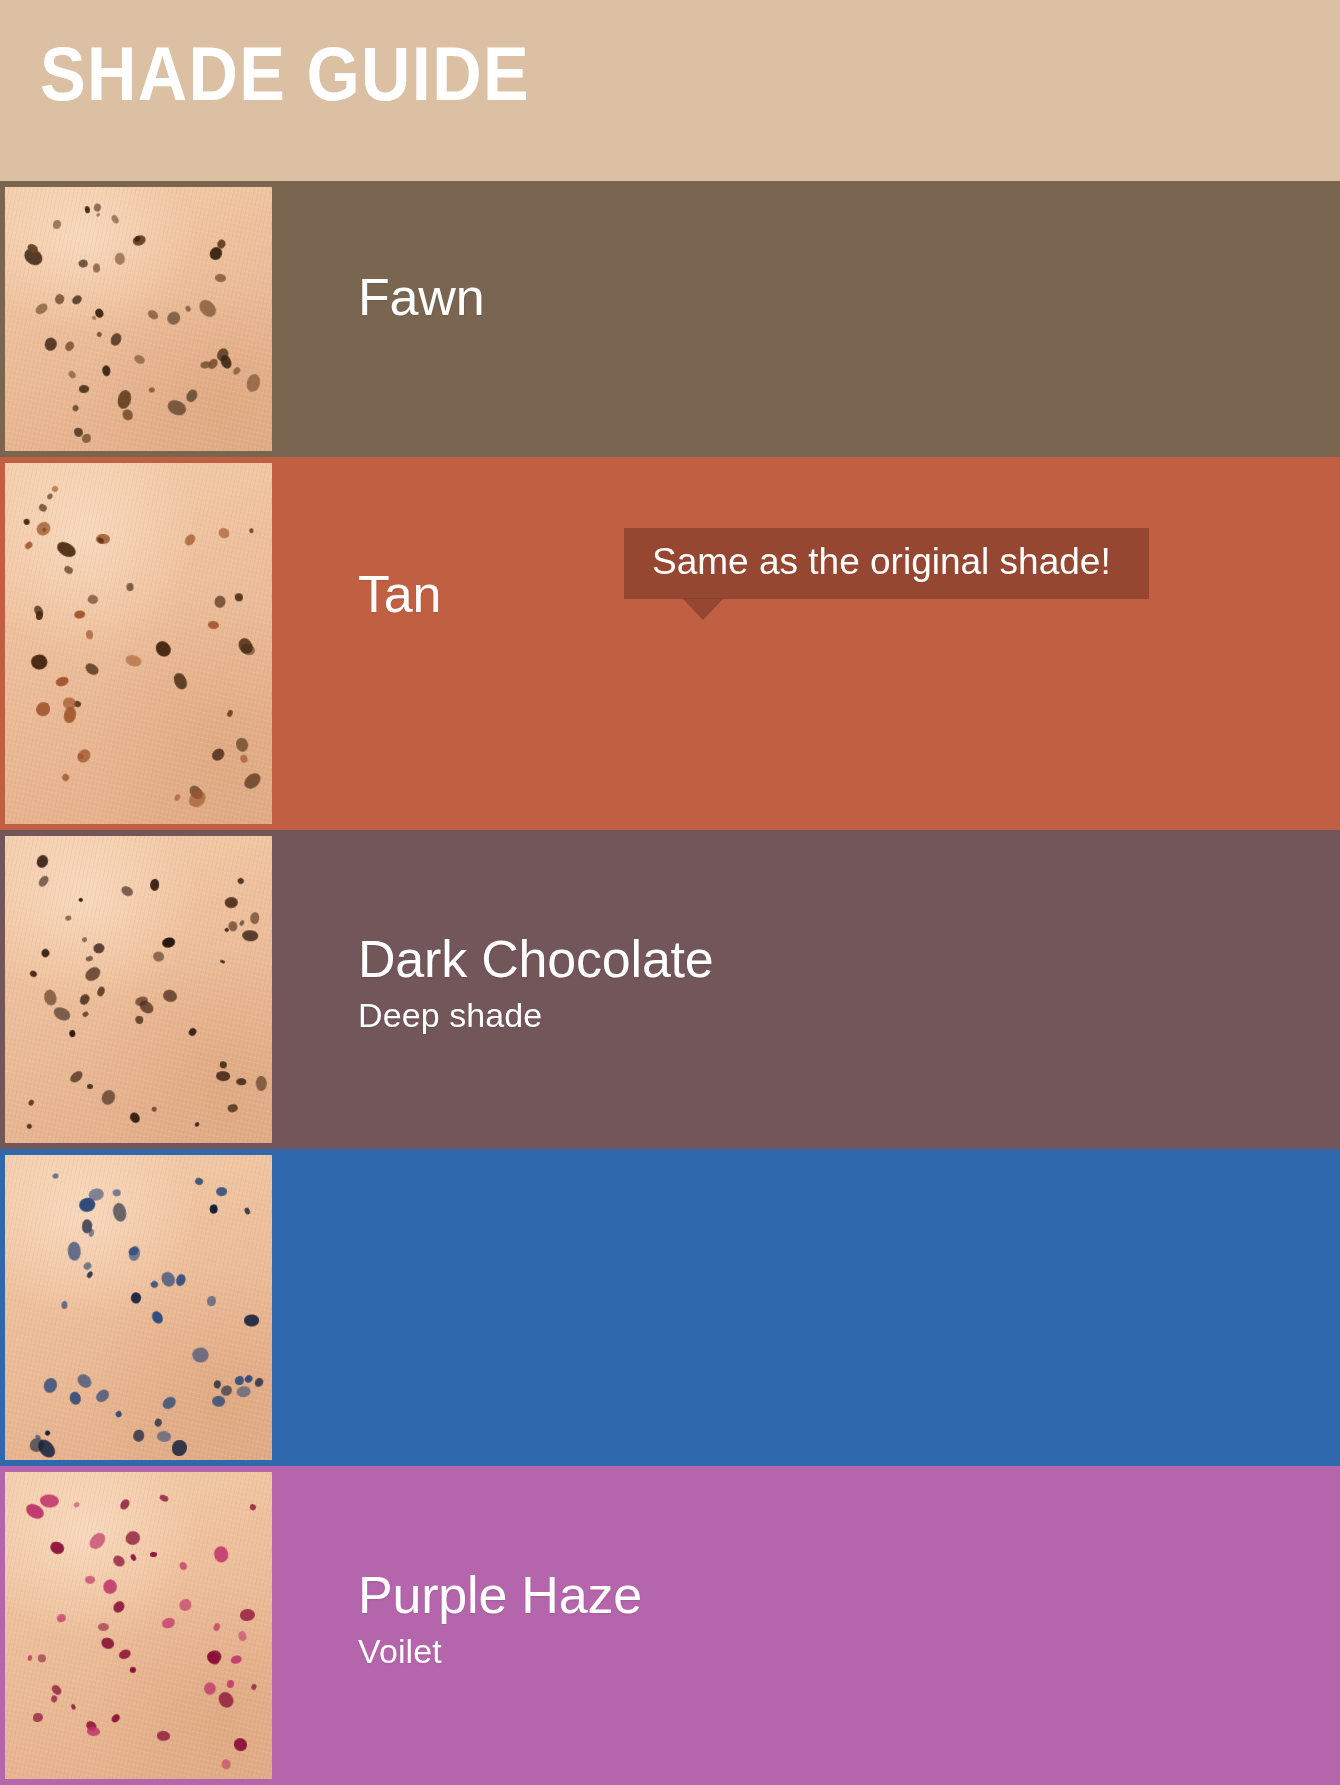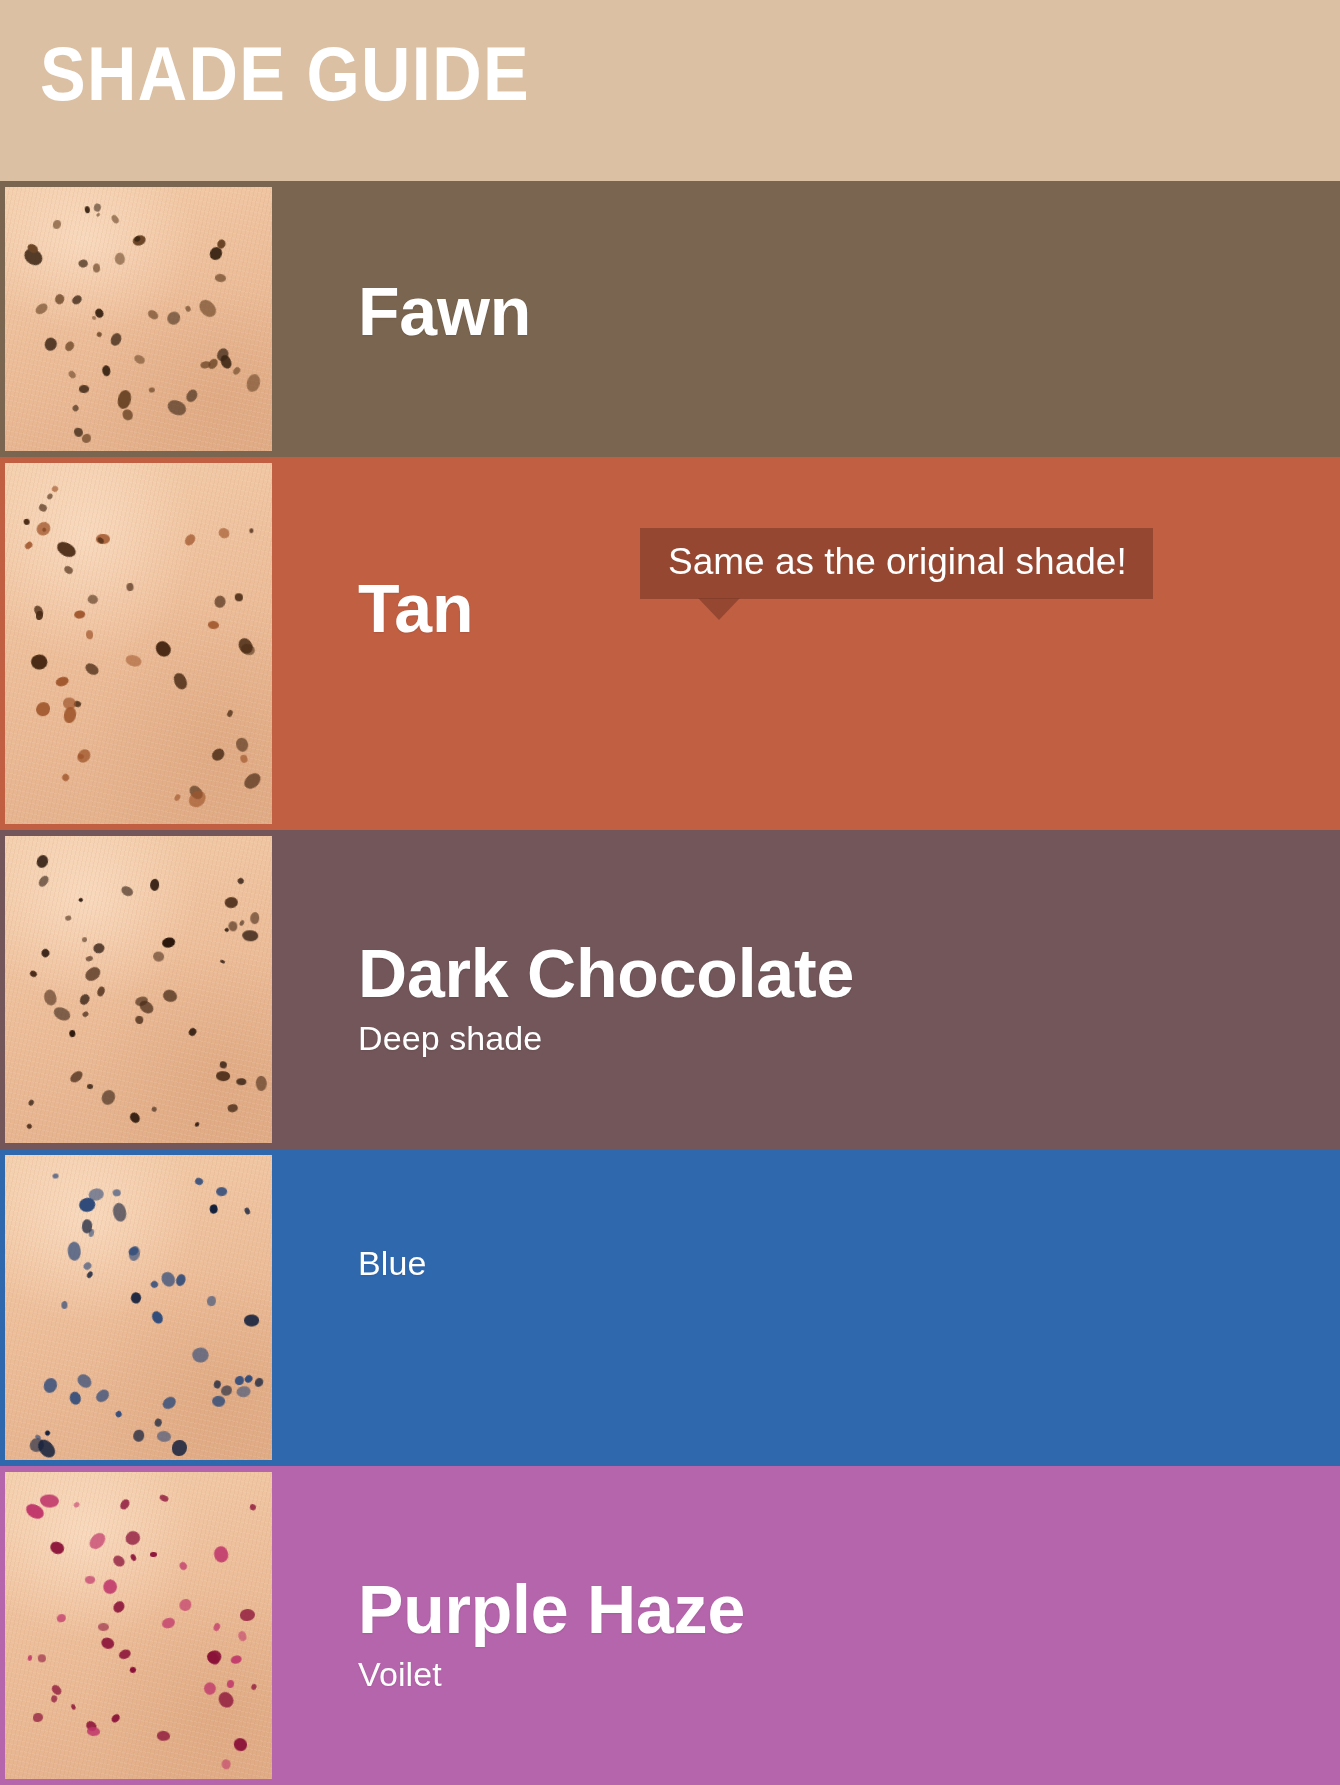--- a/index.html
+++ b/index.html
@@ -93,44 +93,44 @@
   }
 
   
   .row-text {
     position: absolute;
     left: 358px;
     right: 40px;
   }
   .shade-name {
     color: #FFFFFF;
-    font-size: 68px;
-    font-weight: bold;
+    font-size: 52px;
+    font-weight: normal;
     line-height: 1.04;
-    margin: 12px 0 10px 0;
+    margin: 6px 0 10px 0;
     letter-spacing: -0.2px;
     text-shadow: 0 1px 2px rgba(0,0,0,.10);
   }
   .shade-desc {
     color: #FFFFFF;
     font-size: 34px;
     font-weight: normal;
     line-height: 1.15;
     margin: 0;
     letter-spacing: 0.1px;
     text-shadow: 0 1px 2px rgba(0,0,0,.08);
   }
 
   
   .tooltip {
     position: absolute;
-    left: 640px;
+    left: 624px;
     top: 71px;
     background: rgba(122, 57, 38, 0.62);
-    padding: 14px 26px 16px 28px;
+    padding: 14px 38px 16px 28px;
     box-sizing: border-box;
   }
   .tooltip-text {
     color: #FFFFFF;
     font-size: 37px;
     line-height: 1.1;
     white-space: nowrap;
   }
   .tooltip-tail {
     position: absolute;
@@ -375,21 +375,20 @@
             <span style="left: 70.2339%; top: 62.8603%; width: 14.8px; height: 16.1px; background: rgb(46, 74, 122); opacity: 0.64; transform: rotate(71deg); filter: blur(0.23px);"></span>
             <span style="left: 41.6589%; top: 83.9246%; width: 5.6px; height: 6.1px; background: rgb(46, 74, 122); opacity: 0.95; transform: rotate(150deg); filter: blur(0.42px);"></span>
             <span style="left: 85.987%; top: 72.3185%; width: 8.8px; height: 9px; background: rgb(46, 74, 122); opacity: 0.9; transform: rotate(177deg); filter: blur(0.31px);"></span>
             <span style="left: 14.8832%; top: 90.3678%; width: 5.2px; height: 4.6px; background: rgb(19, 32, 60); opacity: 0.98; transform: rotate(131deg); filter: blur(0.43px);"></span>
             <span style="left: 40.4197%; top: 15.607%; width: 13.1px; height: 18.8px; background: rgb(19, 32, 60); opacity: 0.61; transform: rotate(165deg); filter: blur(0.38px);"></span>
             <span style="left: 79.514%; top: 10.1022%; width: 9px; height: 11.3px; background: rgb(46, 74, 122); opacity: 0.87; transform: rotate(81deg); filter: blur(0.41px);"></span>
             <span style="left: 11.1686%; top: 91.7232%; width: 5.5px; height: 4.4px; background: rgb(46, 74, 122); opacity: 0.67; transform: rotate(34deg); filter: blur(0.49px);"></span>
           </div>
         </div>
         <div class="row-text" style="top: 95px;">
-          <div class="shade-desc">Blue</div>
         </div>
       </div>
       <div class="shade-row" style="height: 319px; background: rgb(181, 101, 171);">
         <div class="swatch">
           <div class="skin"></div>
           <div class="grain"></div>
           <div class="dots">
             <span style="left: 85.6714%; top: 86.6365%; width: 12.8px; height: 13.1px; background: rgb(138, 16, 56); opacity: 0.94; transform: rotate(85deg); filter: blur(0.21px);"></span>
             <span style="left: 81.0103%; top: 93.6857%; width: 10.2px; height: 8.9px; background: rgb(192, 53, 106); opacity: 0.58; transform: rotate(97deg); filter: blur(0.51px);"></span>
             <span style="left: 17.3986%; top: 69.7415%; width: 11.2px; height: 8.2px; background: rgb(138, 16, 56); opacity: 0.75; transform: rotate(54deg); filter: blur(0.02px);"></span>

